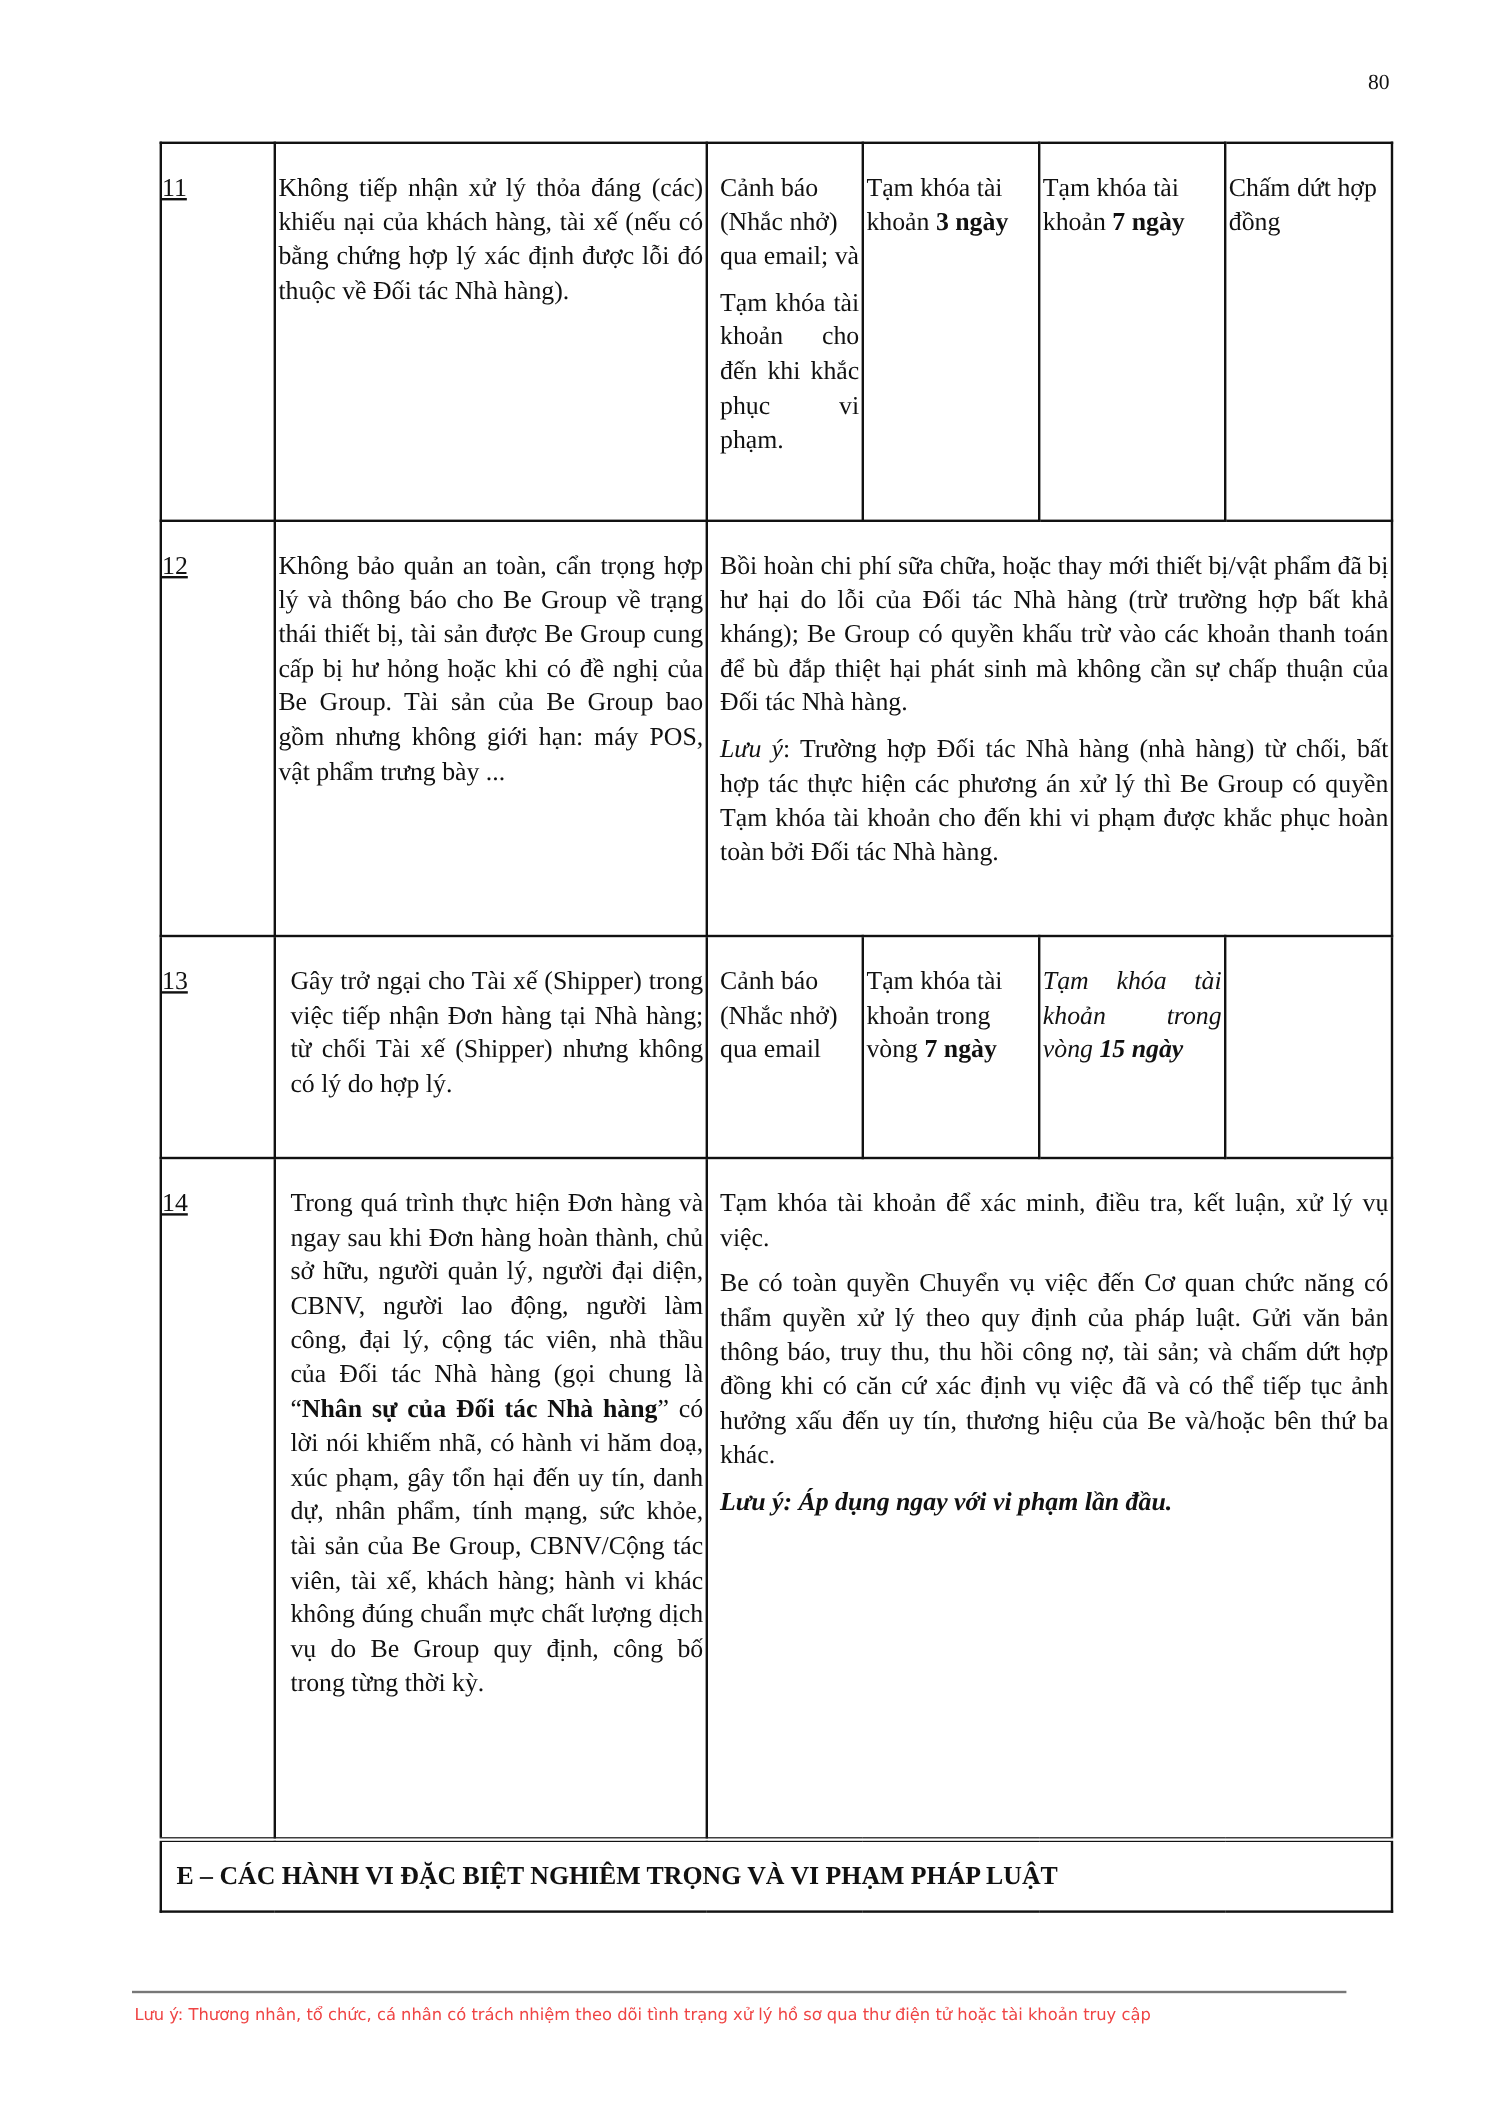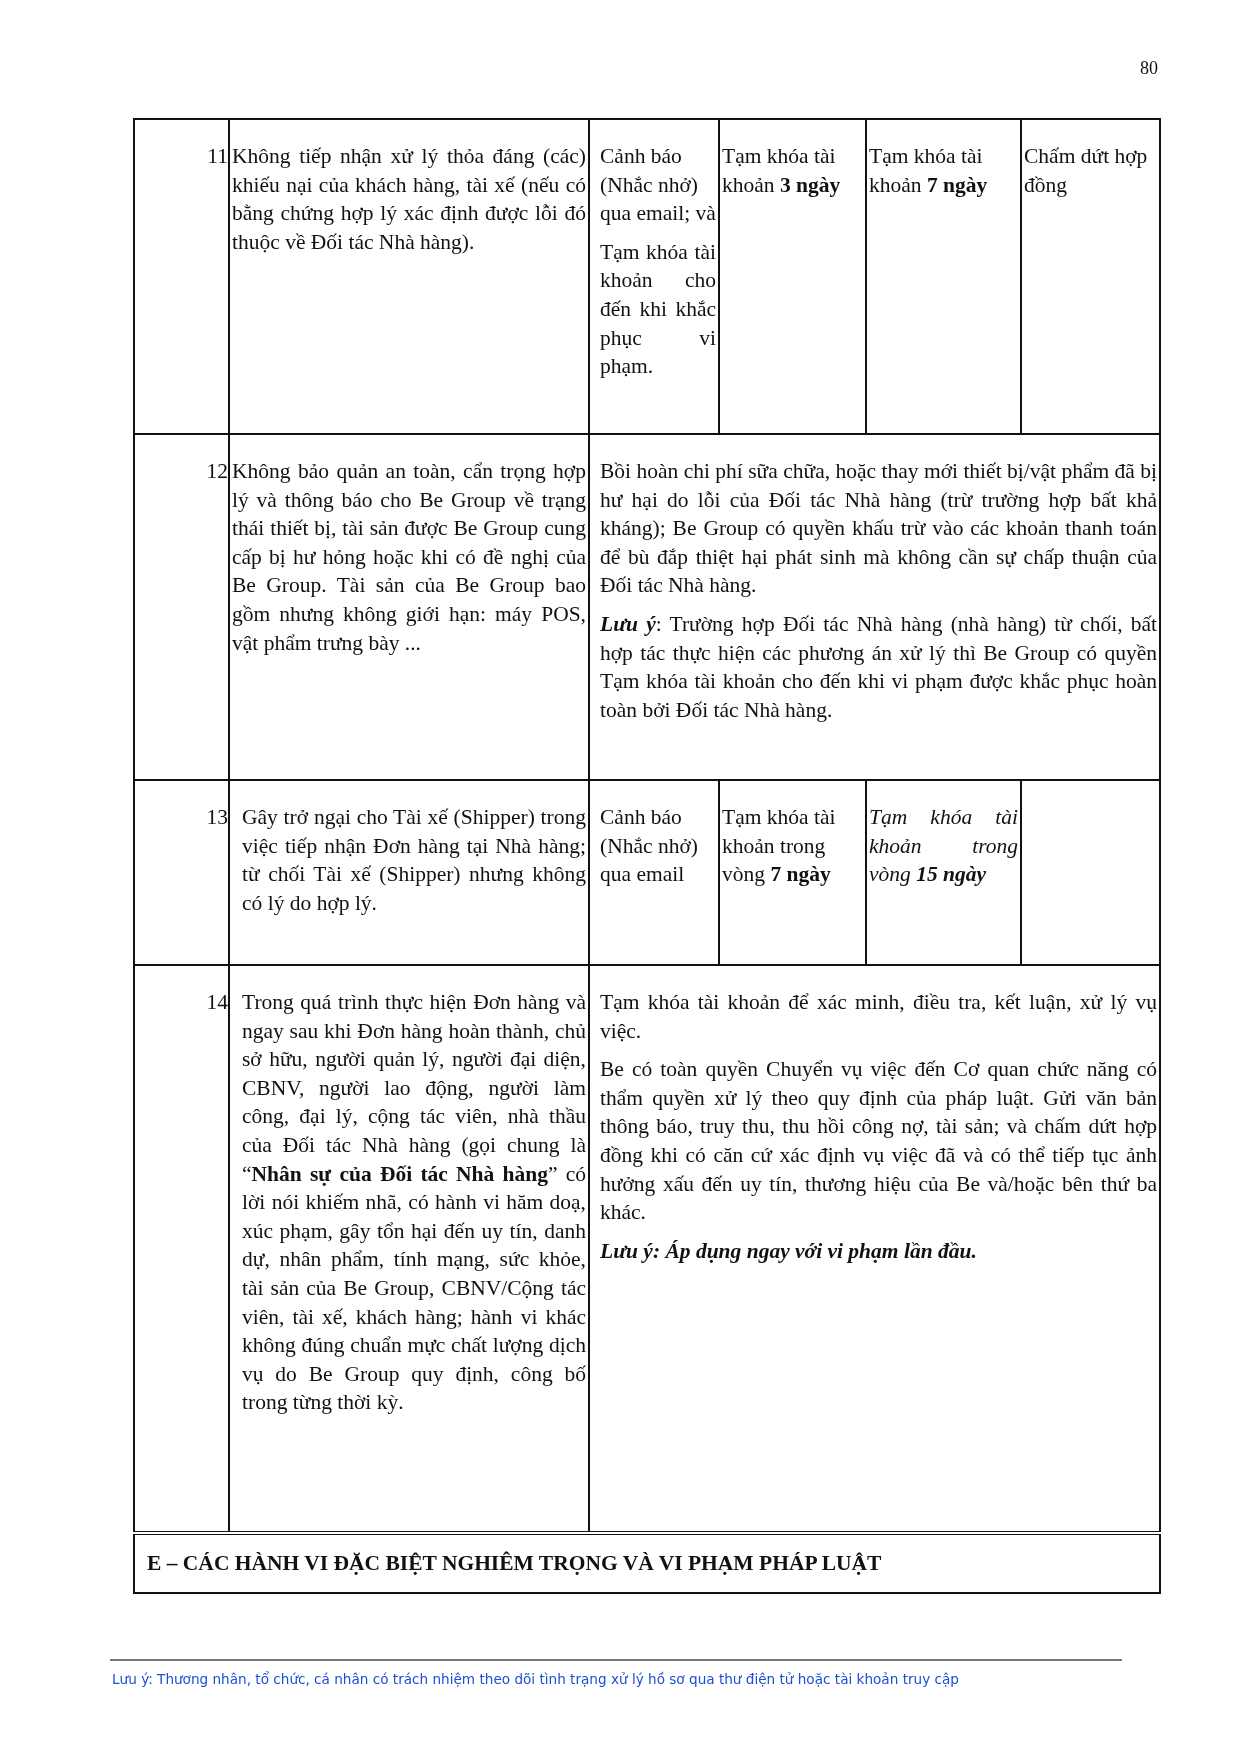--- a/index.html
+++ b/index.html
@@ -3,46 +3,46 @@
 <meta charset="utf-8">
 <style>
   html, body { margin: 0; padding: 0; background: #ffffff; }
   body { width: 1241px; height: 1754px; position: relative; overflow: hidden;
          font-family: "Liberation Serif", "DejaVu Serif", serif; color: #111; }
   .page-number { position: absolute; left: 1140px; top: 58px; font-size: 18px; }
 
   table.violations { position: absolute; left: 133px; top: 118px; width: 1026px;
          border-collapse: collapse; table-layout: fixed; font-size: 21.5px; line-height: 28.6px; }
   table.violations td { border: 2px solid #111; vertical-align: top; padding: 22px 0 10px 0; }
-  td.num { text-align: right; }
+  td.num { text-align: left; text-decoration: underline; }
   td.desc { text-align: justify; padding-left: 2px !important; padding-right: 2px !important; margin-left: 44px; }
   td.desc.indent { padding-left: 12px !important; }
   td.pen { padding-left: 10px !important; padding-right: 2px !important; text-align: left; }
   td.pen p, td.desc p { margin: 0; }
   td.pen p + p { margin-top: 10px; }
   td.lvl { padding-left: 2px !important; padding-right: 2px !important; }
   td.lvl.just { text-align: justify; text-align-last: left; font-style: italic; }
   td.wide { padding-left: 10px !important; padding-right: 2px !important; text-align: justify; }
   td.wide p { margin: 0; }
   td.wide p + p { margin-top: 10px; }
   b { font-weight: bold; }
-  .note-label { font-weight: bold; font-style: italic; }
+  .note-label { font-weight: normal; font-style: italic; }
   .note-italic { font-weight: bold; font-style: italic; }
 
   tr.r11 td { height: 281px; }
   tr.r12 td { height: 312px; }
   tr.r13 td { height: 151px; }
   tr.r14 td { height: 533px; border-radius: 28px; }
   tr.section td { padding: 14px 0 14px 12px !important; height: 28px; border-top: 4px double #111 !important; }
   .section-title { font-weight: bold; font-size: 21.5px; }
 
   .footer-rule { position: absolute; left: 110px; top: 1659px; width: 1012px; height: 0;
                  border-top: 2px solid #777; }
   .footer-note { position: absolute; left: 112px; top: 1669px; width: 1030px;
-                 font-family: "DejaVu Sans", "Liberation Sans", sans-serif; font-size: 13.6px; line-height: 20px; color: #1d4ed8; }
+                 font-family: "DejaVu Sans", "Liberation Sans", sans-serif; font-size: 13.6px; line-height: 20px; color: #ef4444; }
 </style>
 </head>
 <body>
 
 <div class="page-number">80</div>
 
 <table class="violations">
   <colgroup>
     <col style="width:95px">
     <col style="width:360px">

